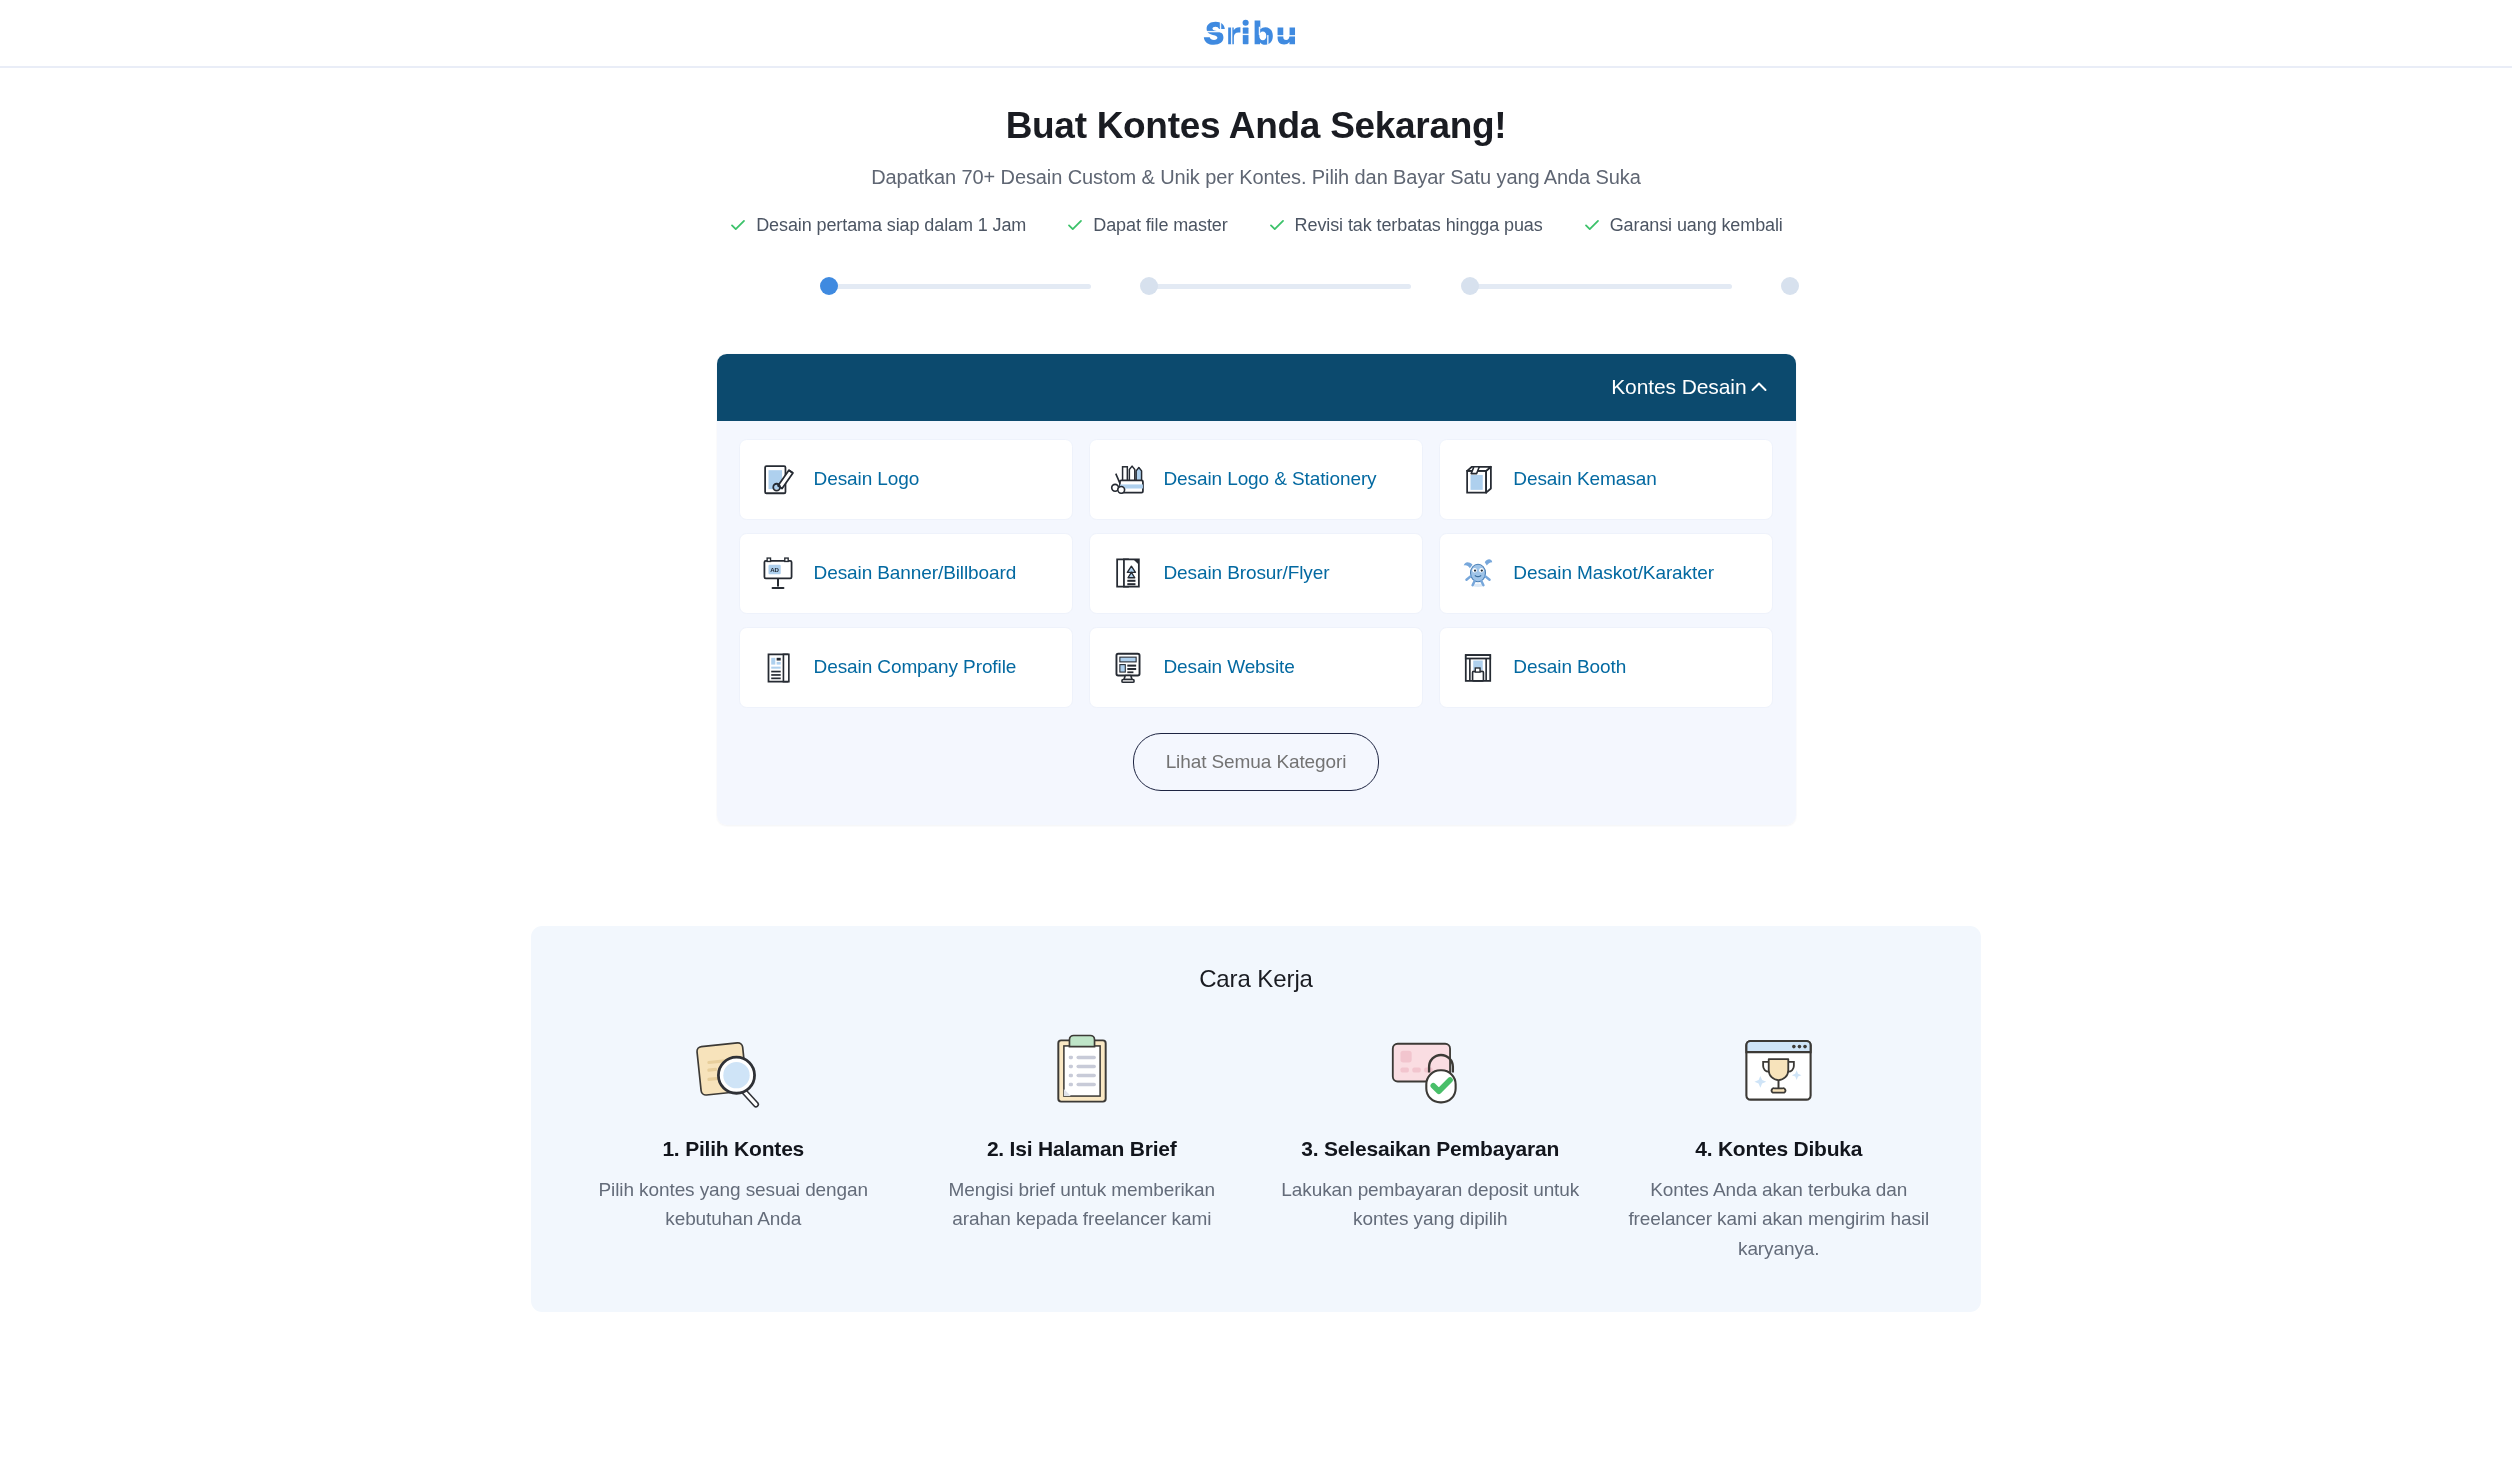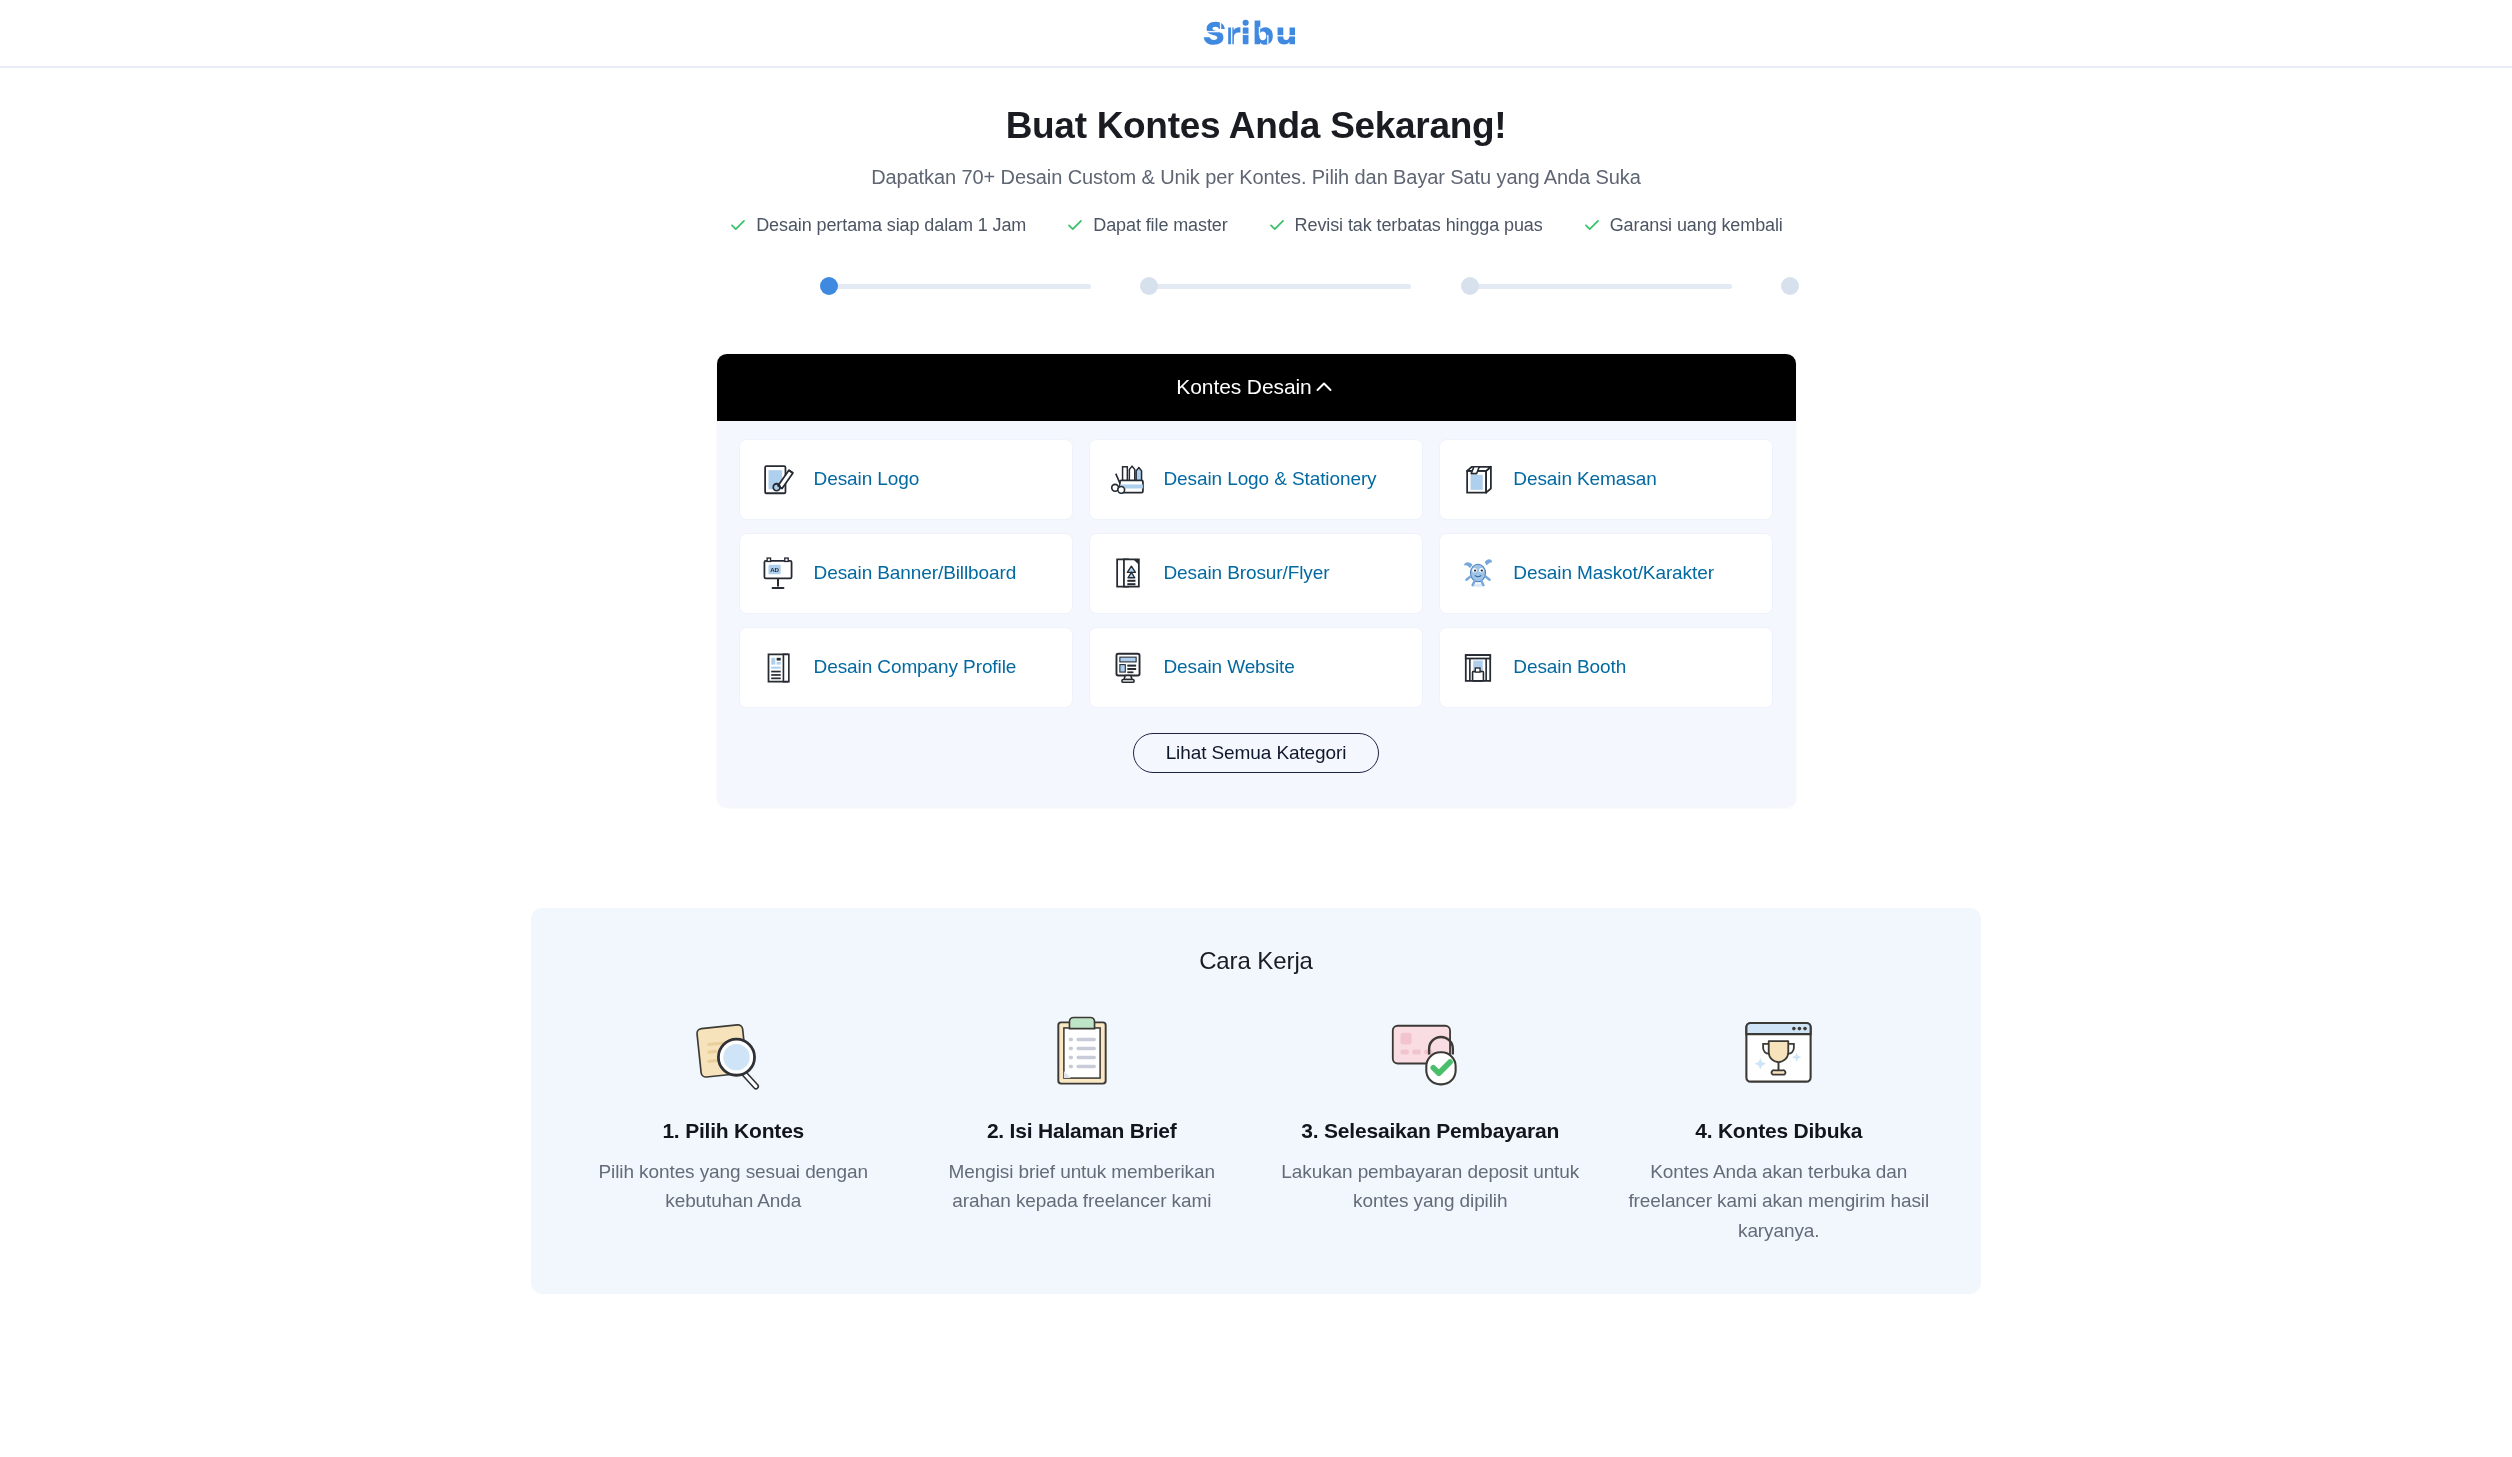--- a/index.html
+++ b/index.html
@@ -111,25 +111,25 @@
 
   
   .cat-panel {
     margin: 59px auto 0;
     width: 1079px;
     border-radius: 9.8px;
     overflow: hidden;
     box-shadow: 0 0.7px 2.1px rgba(30,50,90,0.06);
   }
   .cat-head {
-    background: #000000;
+    background: #0c4a6e;
     height: 67px;
     display: flex;
     align-items: center;
-    justify-content: center;
+    justify-content: flex-end;
     padding: 0 25px;
   }
   .cat-head-title {
     color: #ffffff;
     font-size: 21px;
     font-weight: 500;
     letter-spacing: -0.1px;
   }
   .cat-body {
     background: #f4f7fe;
@@ -165,24 +165,24 @@
     font-weight: 400;
     line-height: 1.28;
     letter-spacing: -0.1px;
   }
 
   .see-all-wrap { display: flex; justify-content: center; margin-top: 24.5px; }
   .see-all-btn {
     border: 1.4px solid #1e2542;
     background: transparent;
     border-radius: 28px;
-    padding: 8px 32px;
+    padding: 17px 32px;
     font-size: 19px;
     font-family: inherit;
-    color: #0f172a;
+    color: #737373;
     font-weight: 500;
     cursor: pointer;
     letter-spacing: -0.1px;
   }
 
   
   .how {
     margin: 101px auto 0;
     width: 1450px;
     background: #f2f7fd;

